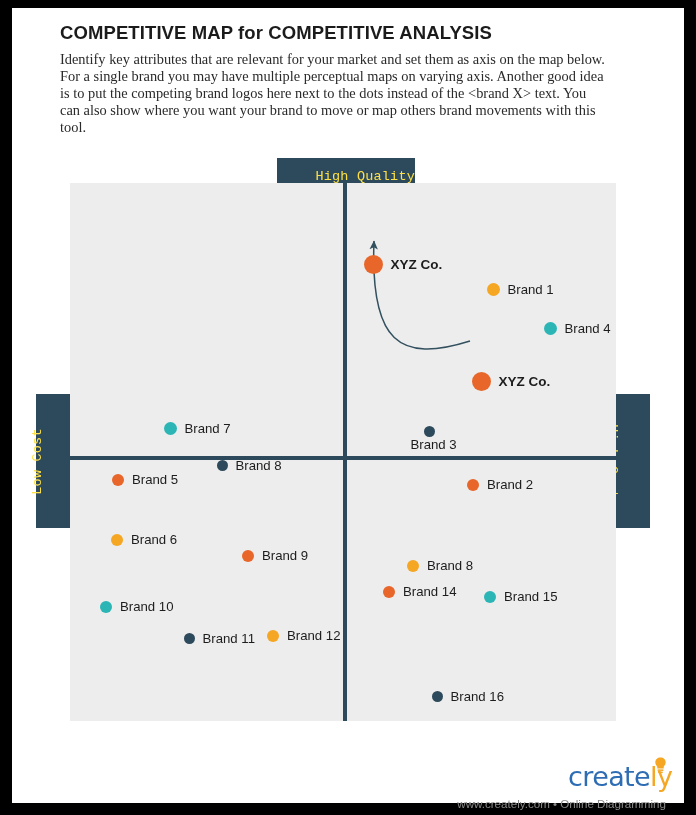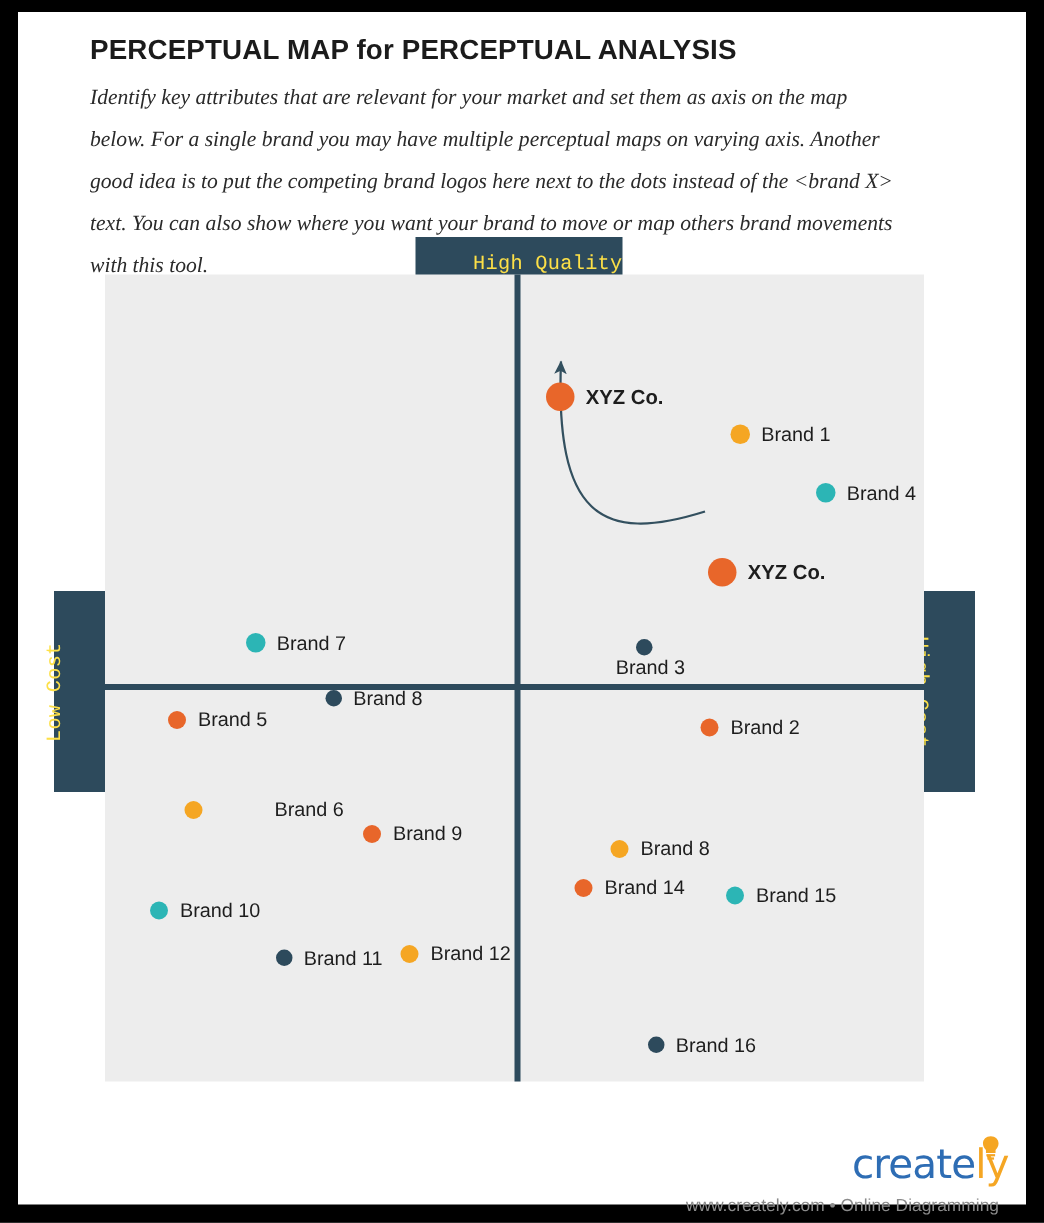--- a/index.html
+++ b/index.html
@@ -40,23 +40,22 @@
     font-family: "Liberation Sans", sans-serif;
     font-size: 18.5px;
     font-weight: bold;
     color: #1b1b1b;
     letter-spacing: 0.1px;
     white-space: nowrap;
   }
   #subtitle {
     margin-top: 7px;
     font-family: "Liberation Serif", serif;
-    font-style: italic;
     font-size: 14.4px;
-    line-height: 28px;
+    line-height: 17px;
     color: #2a2a2a;
     width: 545px;
   }
 
   
   #map {
     position: absolute;
     left: 58px;
     top: 175px;
     width: 546px;
@@ -194,21 +193,21 @@
     white-space: nowrap;
   }
 </style>
 </head>
 <body>
 
 <div id="page">
   <div id="card">
 
     <div id="header">
-      <div id="title">PERCEPTUAL MAP for PERCEPTUAL ANALYSIS</div>
+      <div id="title">COMPETITIVE MAP for COMPETITIVE ANALYSIS</div>
       <div id="subtitle">Identify key attributes that are relevant for your market and set them as axis on the map below. For a single brand you may have multiple perceptual maps on varying axis. Another good idea is to put the competing brand logos here next to the dots instead of the &lt;brand X&gt; text. You can also show where you want your brand to move or map others brand movements with this tool.</div>
     </div>
 
     <div class="chip" id="chip-top">
       <span>High Quality</span>
     </div>
     <div class="chip" id="chip-left">
       <span>Low Cost</span>
     </div>
     <div class="chip" id="chip-right">
@@ -258,21 +257,21 @@
             <span class="lbl">Brand 8</span>
           </div>
           <div class="pt" style="left: 42px; top: 248px;">
             <span class="dot" style="width: 12px; height: 12px; background: rgb(232, 102, 42);"></span>
             <span class="lbl">Brand 5</span>
           </div>
           <div class="pt" style="left: 397px; top: 253px;">
             <span class="dot" style="width: 12px; height: 12px; background: rgb(232, 102, 42);"></span>
             <span class="lbl">Brand 2</span>
           </div>
-          <div class="pt" style="left: 53px; top: 308px; gap: 40px;">
+          <div class="pt" style="left: 41px; top: 308px;">
             <span class="dot" style="width: 12px; height: 12px; background: rgb(245, 166, 35);"></span>
             <span class="lbl">Brand 6</span>
           </div>
           <div class="pt" style="left: 172px; top: 324px;">
             <span class="dot" style="width: 12px; height: 12px; background: rgb(232, 102, 42);"></span>
             <span class="lbl">Brand 9</span>
           </div>
           <div class="pt" style="left: 30px; top: 375px;">
             <span class="dot" style="width: 12px; height: 12px; background: rgb(44, 181, 181);"></span>
             <span class="lbl">Brand 10</span>

